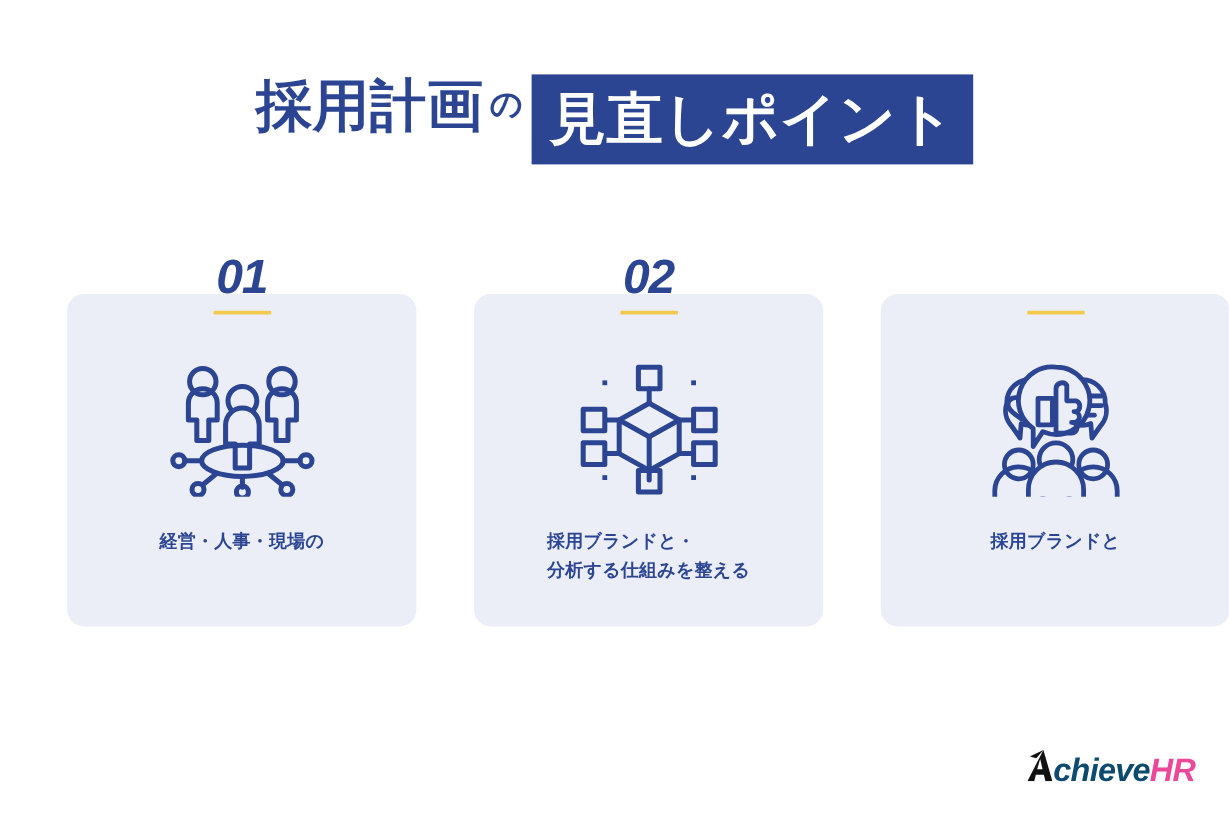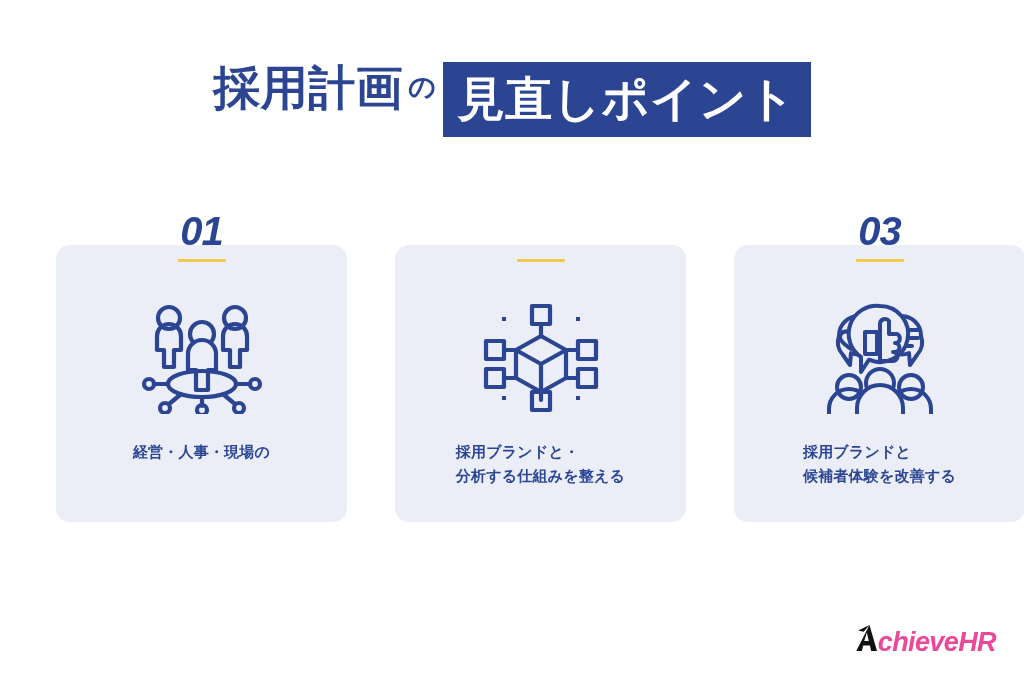--- a/index.html
+++ b/index.html
@@ -129,21 +129,21 @@
     font-style: italic;
   }
   .logo-a {
     display: inline-block;
     position: relative;
     width: 21px;
     height: 26px;
     margin-right: 1px;
   }
   .logo-achieve {
-    color: #ec4899;
+    color: #0c4a6e;
     text-align: right;
   }
   .logo-hr {
     color: #ec4899;
   }
 </style>
 </head>
 <body>
 
 <div class="title-row">
@@ -182,20 +182,21 @@
         <circle cx="100" cy="106" r="5"></circle>
         <circle cx="63" cy="108" r="5"></circle>
       </svg>
     </div>
     <div class="card-text">
       <span>経営・人事・現場の</span>
     </div>
   </div>
 
   <div class="card">
+    <div class="card-num">02</div>
     <div class="card-rule"></div>
     <div class="card-icon">
       <svg viewBox="0 0 126 112" width="126" height="112" fill="none" stroke="#2B4593" stroke-width="4.2" stroke-linecap="round" stroke-linejoin="round">
 
         <path d="M63 34 L88 48 L63 62 L38 48 Z"></path>
         <path d="M38 48 V76 L63 90 L88 76 V48"></path>
         <path d="M63 62 V90"></path>
 
         <path d="M63 34 V22"></path>
         <path d="M63 90 V98"></path>
@@ -217,21 +218,20 @@
         <rect x="98" y="94" width="4" height="4" fill="#2B4593" stroke="none"></rect>
       </svg>
     </div>
     <div class="card-text">
       <span>採用ブランドと・</span>
       <span class="l2">分析する仕組みを整える</span>
     </div>
   </div>
 
   <div class="card">
-    <div class="card-num">03</div>
     <div class="card-rule"></div>
     <div class="card-icon">
       <svg viewBox="0 0 126 112" width="126" height="112" fill="none" stroke="#2B4593" stroke-width="4" stroke-linecap="round" stroke-linejoin="round">
 
         <path d="M22 34 a19 19 0 1 1 12 17 l-1 12 l-7 -10 a19 19 0 0 1 -4 -19 z" fill="#EBEEF7"></path>
         <path d="M34 32 c-4 -5 -11 -2 -11 3 c0 5 7 9 11 12 c4 -3 11 -7 11 -12 c0 -5 -7 -8 -11 -3 z"></path>
 
         <path d="M104 34 a19 19 0 1 0 -12 17 l1 12 l7 -10 a19 19 0 0 0 4 -19 z" fill="#EBEEF7"></path>
         <path d="M83 28 h18"></path>
         <path d="M83 36 h18"></path>
@@ -244,21 +244,20 @@
         <circle cx="32" cy="85" r="12"></circle>
         <path d="M12 112 v-5 a20 20 0 0 1 40 0 v5"></path>
         <circle cx="94" cy="85" r="12"></circle>
         <path d="M74 112 v-5 a20 20 0 0 1 40 0 v5"></path>
         <circle cx="63" cy="81" r="14" fill="#EBEEF7"></circle>
         <path d="M40 112 v-6 a23 23 0 0 1 46 0 v6" fill="#EBEEF7"></path>
       </svg>
     </div>
     <div class="card-text">
       <span>採用ブランドと</span>
-      <span class="l2">候補者体験を改善する</span>
     </div>
   </div>
 
 </div>
 
 <div class="logo">
   <span class="logo-a">
     <svg viewBox="0 0 21 26" width="21" height="26">
       <path d="M13.5 0 L21 26 L15.2 26 L13.9 20.6 L7.2 20.6 L5.9 26 L0.2 26 Z
                M8.3 16 L12.8 16 L10.8 7.5 Z

